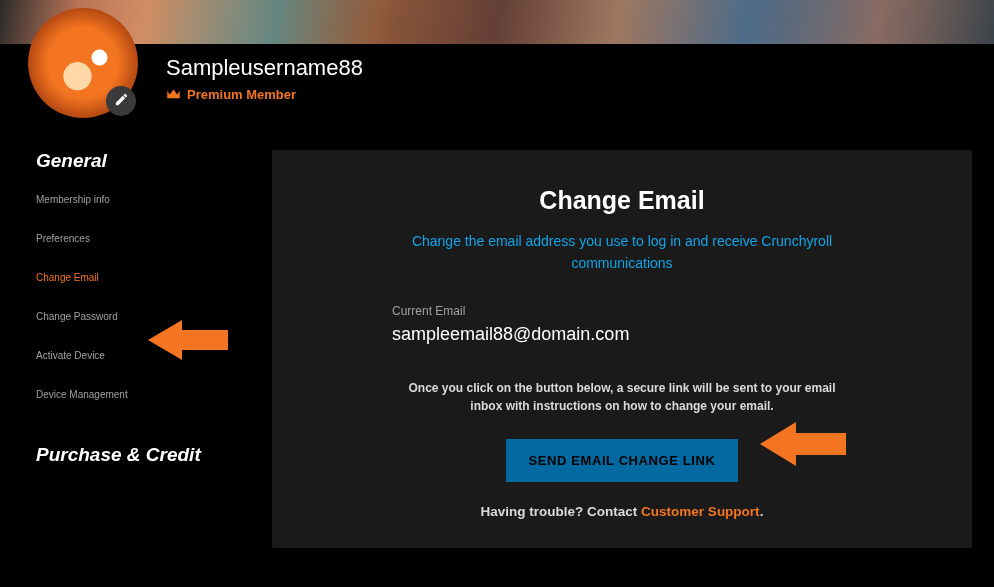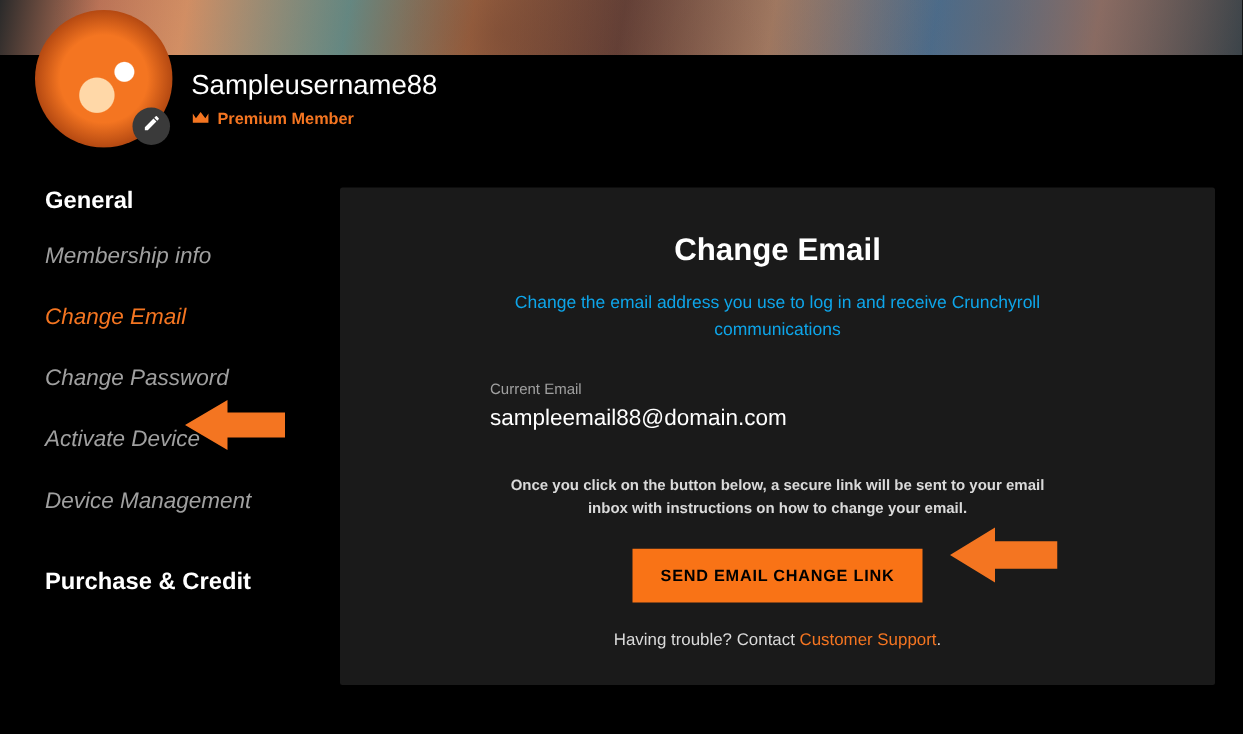--- a/index.html
+++ b/index.html
@@ -27,21 +27,21 @@
     background: radial-gradient(circle at 40% 60%, rgba(80,40,30,.5), transparent 60%),
                 radial-gradient(circle at 80% 40%, rgba(60,90,110,.5), transparent 60%);
   }
 
   
   .profile-row {
     position: absolute;
     top: 8px; left: 28px;
     display: flex;
     align-items: center;
-    gap: 15px;
+    gap: 28px;
     z-index: 5;
   }
   .avatar-wrap { position: relative; width: 110px; height: 110px; }
   .avatar {
     width: 110px; height: 110px; border-radius: 50%;
     background:
       radial-gradient(circle at 65% 45%, #fff 0 8%, transparent 9%),
       radial-gradient(circle at 45% 62%, #ffd8a8 0 15%, transparent 16%),
       radial-gradient(circle at 50% 50%, #f47521 0 45%, #b64a12 70%);
     background-color:#f47521;
@@ -70,28 +70,28 @@
   }
 
   .sidebar {
     width: 270px;
     padding-left: 36px;
     padding-right: 20px;
   }
   .section-head {
     color: #fff; font-size: 19px; font-weight: 700;
     margin-bottom: 22px;
+    font-style: italic;
   }
   .nav-item {
     color: #a0a0a0;
-    font-size: 18px;
+    font-size: 10px;
     margin-bottom: 28px;
     cursor: pointer;
     display: block;
-    font-style: italic;
   }
   .nav-item.active { color: #f47521; }
   .section-head.second { margin-top: 44px; }
 
   
   .panel {
     margin-left: 2px;
     width: 700px;
     height: 398px;
     background: #1a1a1a;
@@ -109,35 +109,35 @@
   }
   .field-block { width: 400px; margin-top: 30px; text-align: left; padding-left: 0; align-self:center; transform:translateX(-30px); }
   .field-label { color: #a0a0a0; font-size: 12px; }
   .field-value { color: #fff; font-size: 18px; margin-top: 6px; }
   .instructions {
     color: #dadada; font-size: 12px; font-weight: 600; text-align: center;
     margin-top: 34px; max-width: 460px; line-height: 1.5;
   }
   .send-btn {
     margin-top: 24px;
-    background: #f97316;
+    background: #0369a1;
     color: #000;
     font-size: 13px;
     font-weight: 700;
     letter-spacing: .6px;
     border: none;
     padding: 14px 22px;
     text-transform: uppercase;
     cursor: pointer;
   }
   .trouble {
     margin-top: 22px;
     font-size: 13.5px;
     color: #dadada;
-    font-weight: 400;
+    font-weight: 700;
   }
   .trouble a { color: #f47521; text-decoration: none; cursor: pointer; }
 
   
   .arrow {
     position: absolute;
     pointer-events: none;
   }
   .arrow svg { display:block; }
 </style>
@@ -167,20 +167,21 @@
       </span>
       <span class="member-label">Premium Member</span>
     </div>
   </div>
 </div>
 
 <div class="layout">
   <div class="sidebar">
     <div class="section-head">General</div>
     <a class="nav-item">Membership info</a>
+    <a class="nav-item">Preferences</a>
     <a class="nav-item active">Change Email</a>
     <a class="nav-item">Change Password</a>
     <a class="nav-item">Activate Device</a>
     <a class="nav-item">Device Management</a>
     <div class="section-head second">Purchase &amp; Credit</div>
   </div>
 
   <div class="panel">
     <div class="panel-title">Change Email</div>
     <div class="panel-desc">Change the email address you use to log in and receive Crunchyroll communications</div>

